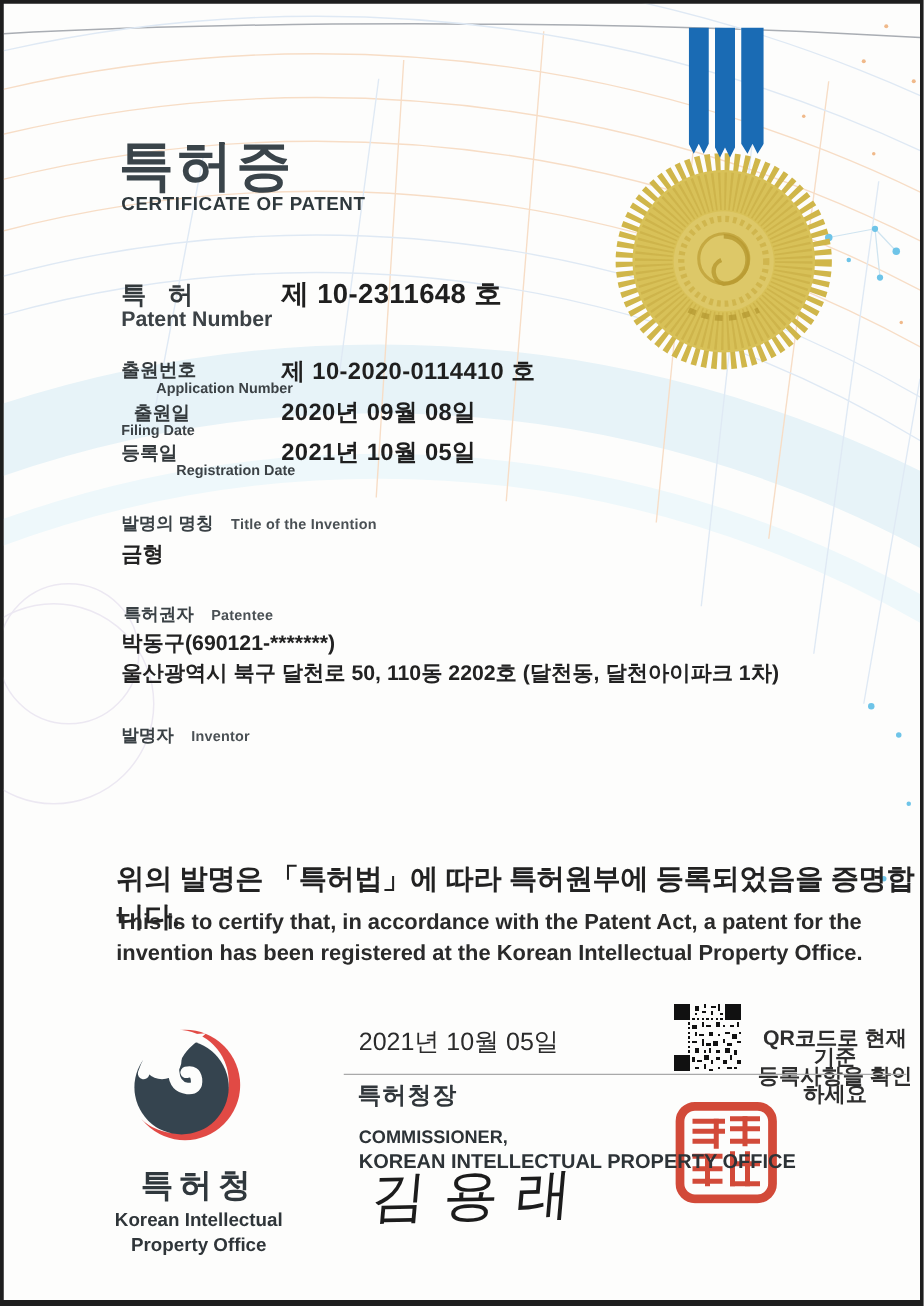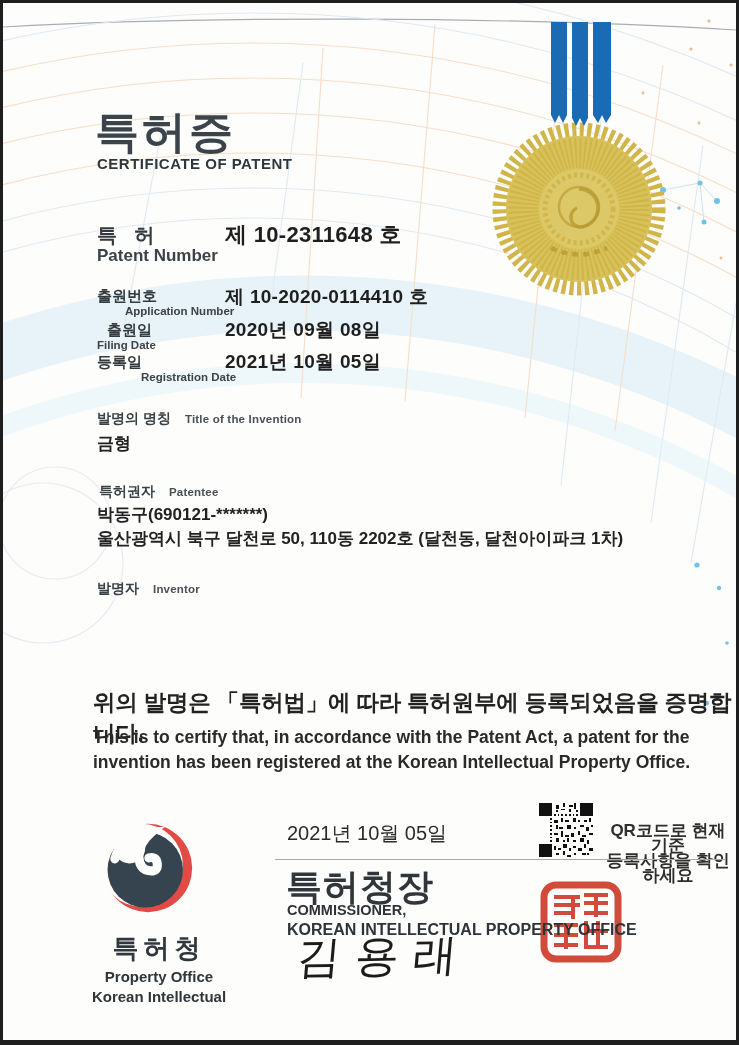--- a/index.html
+++ b/index.html
@@ -29,21 +29,21 @@
   .sec-lbl{font-size:14px;font-weight:700;color:#3a4145;z-index:3;}
   .sec-lbl .en{font-size:11.5px;font-weight:600;color:#4a5054;margin-left:14px;letter-spacing:.2px;}
   .sec-val{font-size:17px;font-weight:800;color:#222;z-index:3;}
   
   .stmt-ko{left:90px;top:684px;font-size:22.5px;font-weight:800;color:#222;letter-spacing:-0.2px;z-index:3;}
   .stmt-en{left:90px;top:722px;font-size:17.5px;font-weight:700;color:#2a2a2a;line-height:25px;z-index:3;}
   
   .issue-date{left:284px;top:817px;font-size:20px;font-weight:500;color:#2b2b2b;z-index:3;}
   .qr-caption{left:602px;top:820px;width:126px;font-size:17px;font-weight:700;color:#2e2e2e;line-height:15px;text-align:center;z-index:3;}
   .midrule{left:272px;top:856px;width:450px;height:1px;background:#a9a9a9;z-index:3;}
-  .comm-ko{left:283px;top:860px;font-size:36px;font-weight:800;color:#30363a;letter-spacing:1px;z-index:5;text-align:center;}
+  .comm-ko{left:283px;top:860px;font-size:19px;font-weight:800;color:#30363a;letter-spacing:1px;z-index:5;text-align:center;}
   .comm-en1{left:284px;top:899px;font-size:14.5px;font-weight:700;color:#2d3337;z-index:5;}
   .comm-en2{left:284px;top:918px;font-size:16px;font-weight:700;color:#2d3337;z-index:5;}
   .signature{left:294px;top:924px;font-size:44px;font-weight:500;color:#1c1c1c;letter-spacing:14px;transform:skewX(-6deg) rotate(-1deg);z-index:5;}
   
   .agency-name{left:70px;top:928px;width:172px;text-align:center;font-size:26px;font-weight:800;color:#30383d;letter-spacing:5px;z-index:3;}
   .agency-en{left:56px;top:964px;width:200px;text-align:center;font-size:15px;font-weight:600;color:#2f3539;line-height:20px;z-index:3;}
   
   .medal{left:487px;top:117px;z-index:1;}
   .ribbon{left:548px;top:19px;z-index:2;}
   .qr{left:536px;top:800px;z-index:3;}
@@ -285,17 +285,17 @@
 
   <svg class="abs emblem" width="92" height="92" viewBox="0 0 100 100">
     <circle cx="50" cy="50" r="48" fill="#e14a45"></circle>
     <circle cx="43" cy="47" r="45" fill="#fdfdfc"></circle>
     <circle cx="47" cy="52" r="41" fill="#35444f"></circle>
     <circle cx="30" cy="28" r="17" fill="#fdfdfc"></circle>
     <path d="M14 40 Q22 13 54 11 Q39 24 40 38 Q41 52 52 53 Q61 54 60 45 Q59 37 51 39" fill="none" stroke="#fdfdfc" stroke-width="10" stroke-linecap="round"></path>
   </svg>
   <div class="abs agency-name">특허청</div>
   <div class="abs agency-en">
+    <div>Korean Intellectual</div>
     <div>Property Office</div>
-    <div>Korean Intellectual</div>
   </div>
 
 </div>
 
 </body></html>

